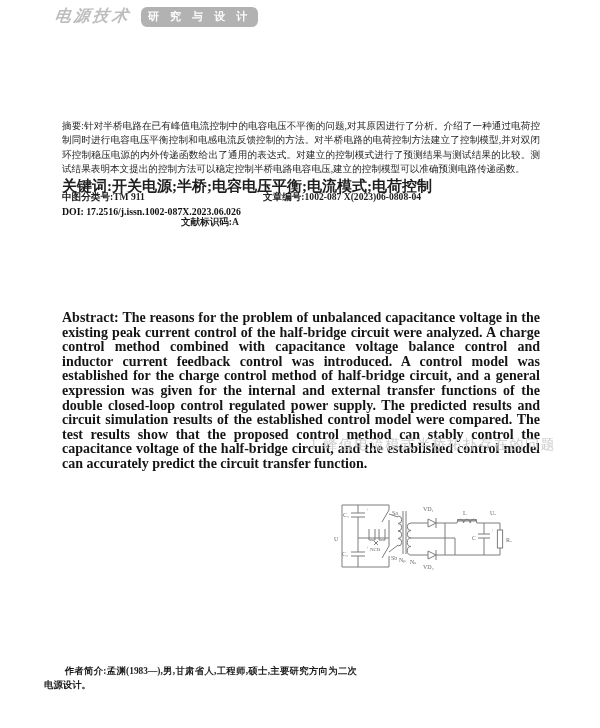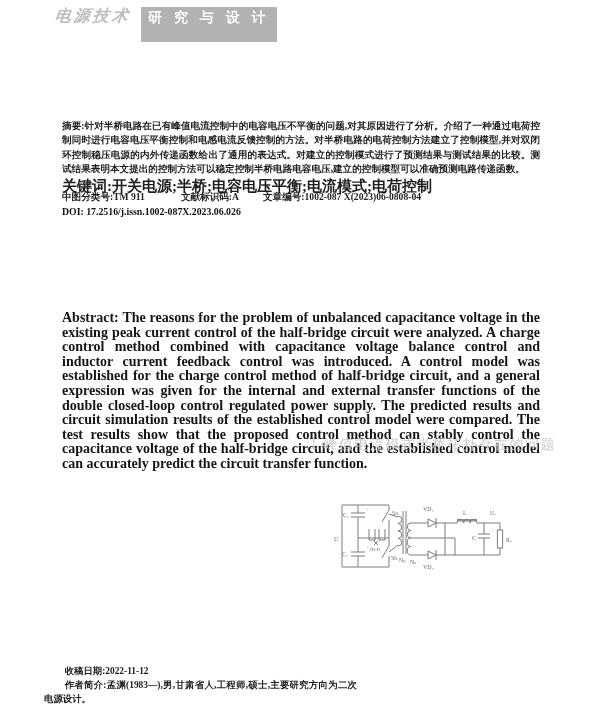--- a/index.html
+++ b/index.html
@@ -3,31 +3,31 @@
 <meta charset="utf-8">
 <style>
   html,body{margin:0;padding:0;}
   body{background:#e8e8e8;font-family:"Liberation Serif","DejaVu Serif",serif;}
   .page{position:relative;width:600px;height:728px;background:#ffffff;margin:0 auto;overflow:hidden;}
 
   
   .journal-logo{position:absolute;left:55px;top:6px;font-size:16px;font-style:italic;
     font-weight:700;color:#bdbdbd;letter-spacing:3px;transform:skewX(-8deg);}
   .column-badge{position:absolute;left:141px;top:7px;background:#b2b2b2;color:#fbfbfb;
-    font-size:14px;font-weight:700;letter-spacing:4px;padding:2px 7px 15px 7px;
-    font-family:"Liberation Sans","DejaVu Sans",sans-serif;}
+    font-size:11px;font-weight:700;letter-spacing:4px;padding:2px 7px 3px 7px;
+    font-family:"Liberation Sans","DejaVu Sans",sans-serif;border-radius:6px;}
 
   
   .abs-cn{position:absolute;left:62px;top:119px;width:478px;font-size:9.6px;line-height:14.4px;
-    color:#1e1e1e;font-weight:700;text-align:justify;}
+    color:#1e1e1e;font-weight:400;text-align:justify;}
   .kw-cn{position:absolute;left:62px;top:177px;width:478px;font-size:15px;color:#1e1e1e;font-weight:600;}
   .clc-row{position:absolute;left:62px;top:191px;width:478px;font-size:9.6px;color:#1e1e1e;
     font-weight:700;display:flex;}
   .clc-row span{white-space:nowrap;}
-  .clc-row .f2{margin-left:36px;}
+  .clc-row .f2{margin-left:36px;margin-top:25px;}
   .clc-row .f3{margin-left:24px;}
   .doi-line{position:absolute;left:62px;top:206px;font-size:9.8px;color:#111;font-weight:700;}
 
   
   .abs-en{position:absolute;left:62px;top:311px;width:478px;font-size:14px;line-height:14.6px;
     color:#151515;font-weight:700;text-align:justify;}
   .kw-en{display:block;text-align:left;margin-top:0px;}
 
   
   .sec1{position:absolute;left:310px;top:436px;font-size:14px;color:#cbcbcb;
@@ -113,17 +113,16 @@
       <text x="91" y="75">VD₂</text>
       <text x="131" y="21">L</text>
       <text x="158" y="21">Uₒ</text>
       <text x="140" y="46">C</text>
       <text class="tiny" x="159" y="38">+</text>
       <text x="174" y="48">Rₒ</text>
     </svg>
   </div>
 
   <div class="footnotes">
-    <p>收稿日期:2022-11-12</p>
     <p>作者简介:孟渊(1983—),男,甘肃省人,工程师,硕士,主要研究方向为二次电源设计。</p>
   </div>
 
 </div>
 
 </body></html>

